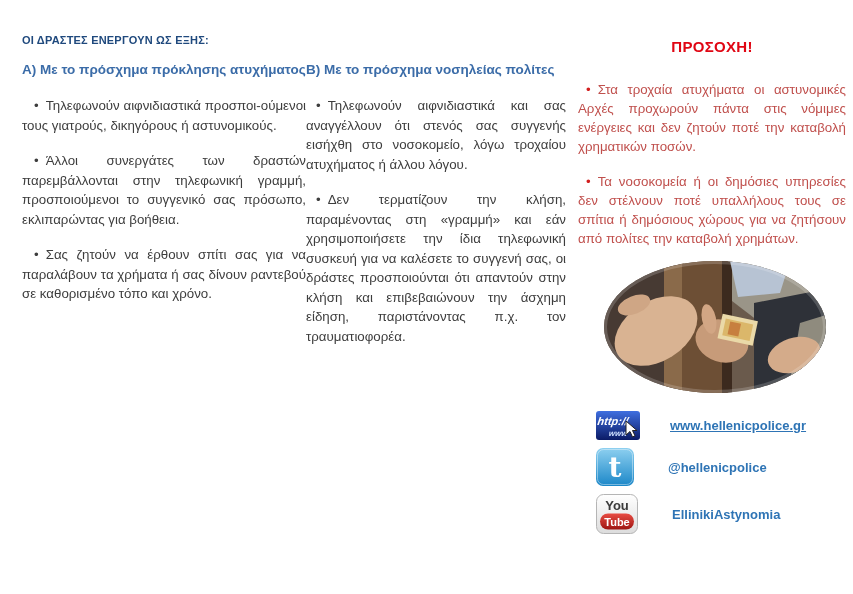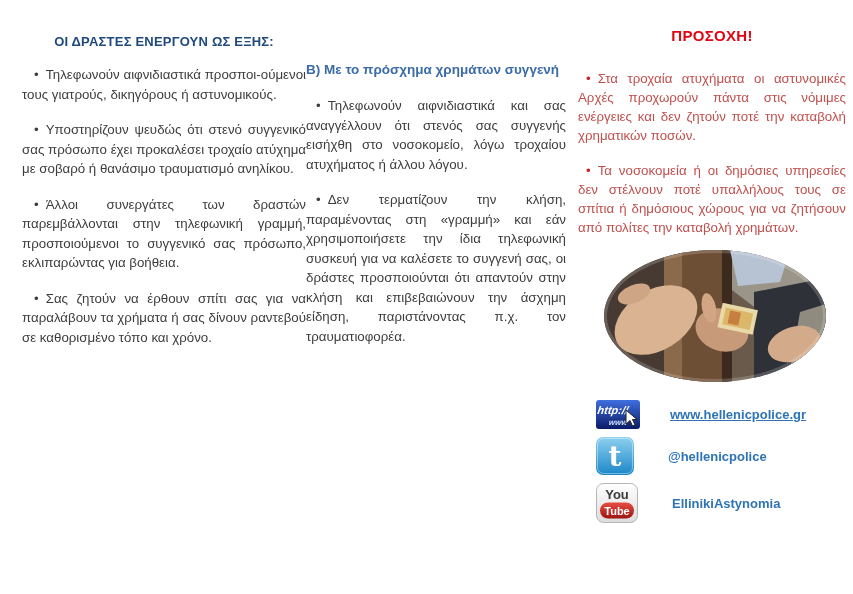--- a/index.html
+++ b/index.html
@@ -4,25 +4,25 @@
 <style>
   html,body{margin:0;padding:0;background:#e9e9e9;}
   .page{
     position:relative; width:853px; height:594px; background:#ffffff;
     font-family:"Liberation Sans","DejaVu Sans",sans-serif; overflow:hidden;
     margin:0 auto;
   }
   .col{position:absolute; top:0;}
   .col1{left:22px;  width:284px; padding-top:34px;}
   .col2{left:306px; width:260px; padding-top:62px;}
-  .col3{left:578px; width:268px; padding-top:27px;}
+  .col3{left:578px; width:268px; padding-top:38px;}
 
   h1.main{
-    margin:0 0 16px 0; text-align:center; color:#1F497D;
-    font-size:13px; font-weight:bold; letter-spacing:.2px;
+    margin:0 0 16px 0; color:#1F497D;
+    font-size:11px; font-weight:bold; letter-spacing:.2px;
   }
   h2.sub{
     margin:0 0 19px 0; color:#3B6CA8; font-size:13.5px; font-weight:bold;
   }
   p.b{
     margin:16px 0 10px 0; text-align:justify; text-indent:12px;
     font-size:13.3px; line-height:19.5px; color:#3D3D3D;
   }
   .col2 p.b{margin-bottom:12px; text-indent:10px;}
   .blt{margin-right:7px;}
@@ -50,28 +50,28 @@
   a.slabel{text-decoration:underline; cursor:pointer;}
   .srow.web .slabel{margin-left:30px;}
 </style>
 </head>
 <body>
 
 <div class="page">
 
   <section class="col col1">
     <h1 class="main">ΟΙ ΔΡΑΣΤΕΣ ΕΝΕΡΓΟΥΝ ΩΣ ΕΞΗΣ:</h1>
+    <h2 class="sub">Α) Με το πρόσχημα πρόκλησης ατυχήματος</h2>
     <p class="b"><span class="blt">•</span><span>Τηλεφωνούν αιφνιδιαστικά προσποι-ούμενοι τους γιατρούς, δικηγόρους ή αστυνομικούς.</span></p>
-    <p class="b"><span class="blt">•</span><span>Υποστηρίζουν ψευδώς ότι στενό συγγενικό σας πρόσωπο έχει προκαλέσει τροχαίο ατύχημα με σοβαρό ή θανάσιμο τραυματισμό ανηλίκου.</span></p>
     <p class="b"><span class="blt">•</span><span>Άλλοι συνεργάτες των δραστών παρεμβάλλονται στην τηλεφωνική γραμμή, προσποιούμενοι το συγγενικό σας πρόσωπο, εκλιπαρώντας για βοήθεια.</span></p>
     <p class="b"><span class="blt">•</span><span>Σας ζητούν να έρθουν σπίτι σας για να παραλάβουν τα χρήματα ή σας δίνουν ραντεβού σε καθορισμένο τόπο και χρόνο.</span></p>
   </section>
 
   <section class="col col2">
-    <h2 class="sub">Β) Με το πρόσχημα χρημάτων συγγενή</h2>
+    <h2 class="sub">Β) Με το πρόσχημα νοσηλείας πολίτες</h2>
     <p class="b"><span class="blt">•</span><span>Τηλεφωνούν αιφνιδιαστικά και σας αναγγέλλουν ότι στενός σας συγγενής εισήχθη στο νοσοκομείο, λόγω τροχαίου ατυχήματος ή άλλου λόγου.</span></p>
     <p class="b"><span class="blt">•</span><span>Δεν τερματίζουν την κλήση, παραμένοντας στη «γραμμή» και εάν χρησιμοποιήσετε την ίδια τηλεφωνική συσκευή για να καλέσετε το συγγενή σας, οι δράστες προσποιούνται ότι απαντούν στην κλήση και επιβεβαιώνουν την άσχημη είδηση, παριστάνοντας π.χ. τον τραυματιοφορέα.</span></p>
   </section>
 
   <section class="col col3">
     <h1 class="warn">ΠΡΟΣΟΧΗ!</h1>
     <p class="b"><span class="blt">•</span><span>Στα τροχαία ατυχήματα οι αστυνομικές Αρχές προχωρούν πάντα στις νόμιμες ενέργειες και δεν ζητούν ποτέ την καταβολή χρηματικών ποσών.</span></p>
     <p class="b"><span class="blt">•</span><span>Τα νοσοκομεία ή οι δημόσιες υπηρεσίες δεν στέλνουν ποτέ υπαλλήλους τους σε σπίτια ή δημόσιους χώρους για να ζητήσουν από πολίτες την καταβολή χρημάτων.</span></p>
 
     <div class="photo">

